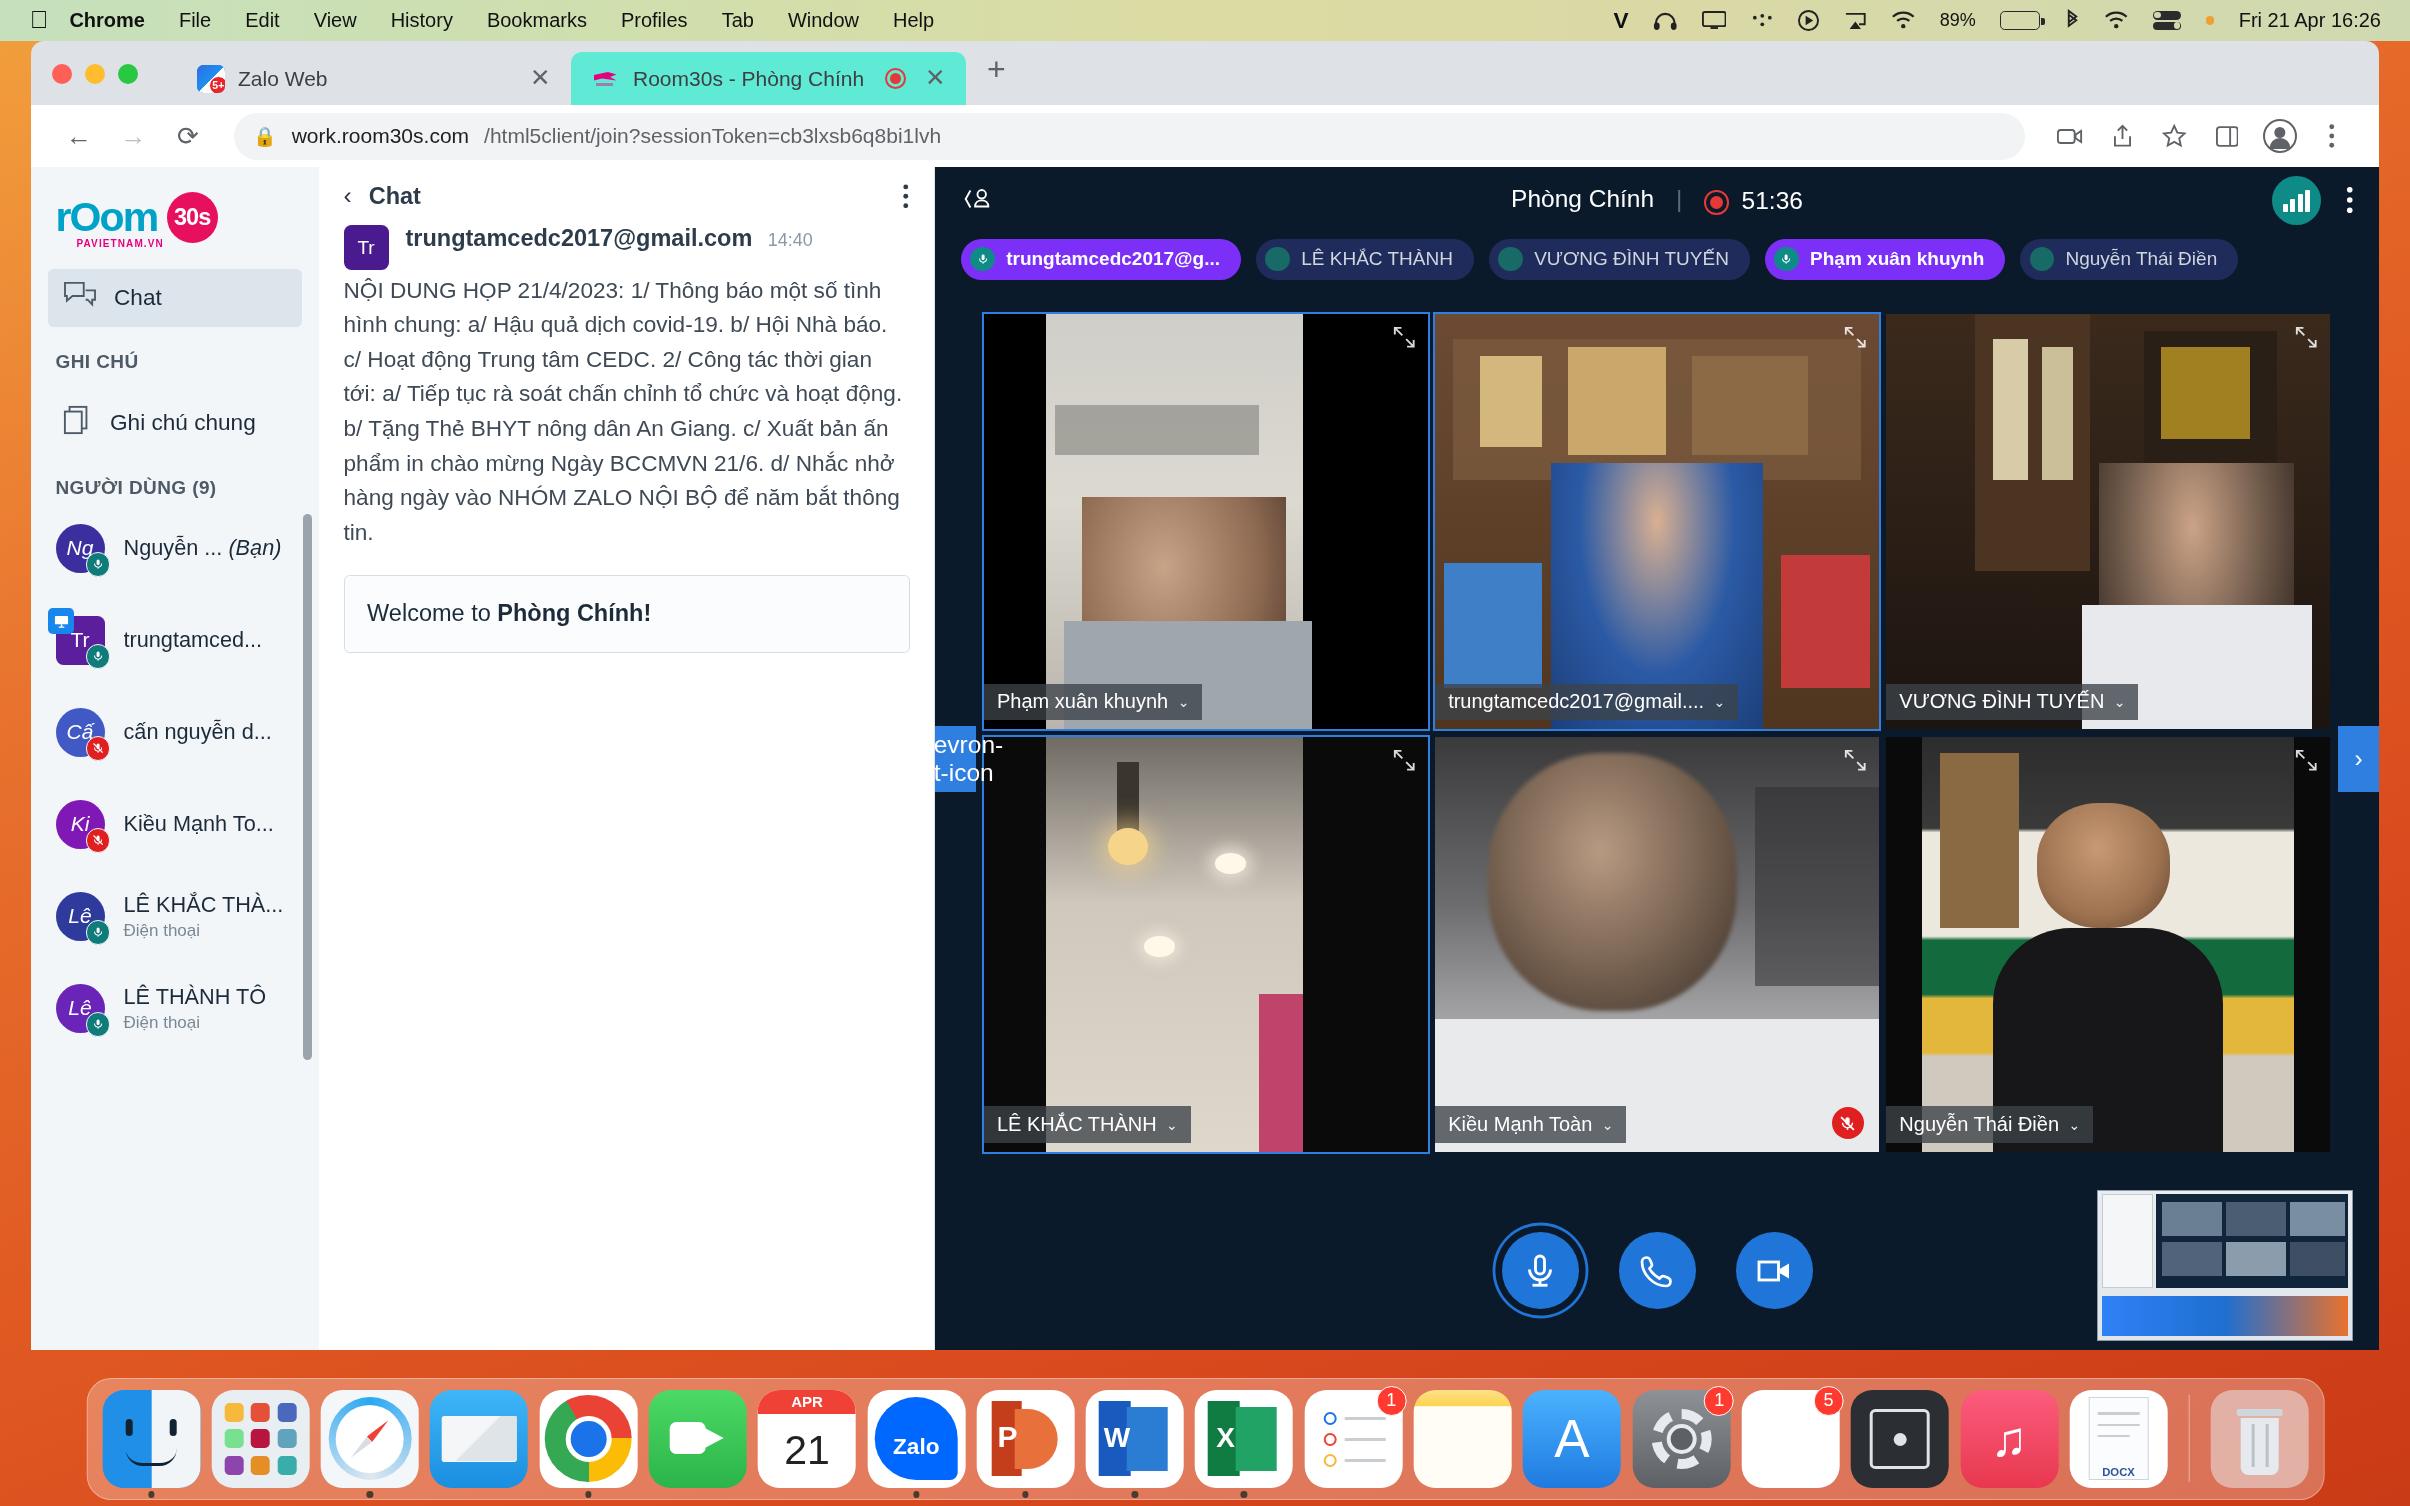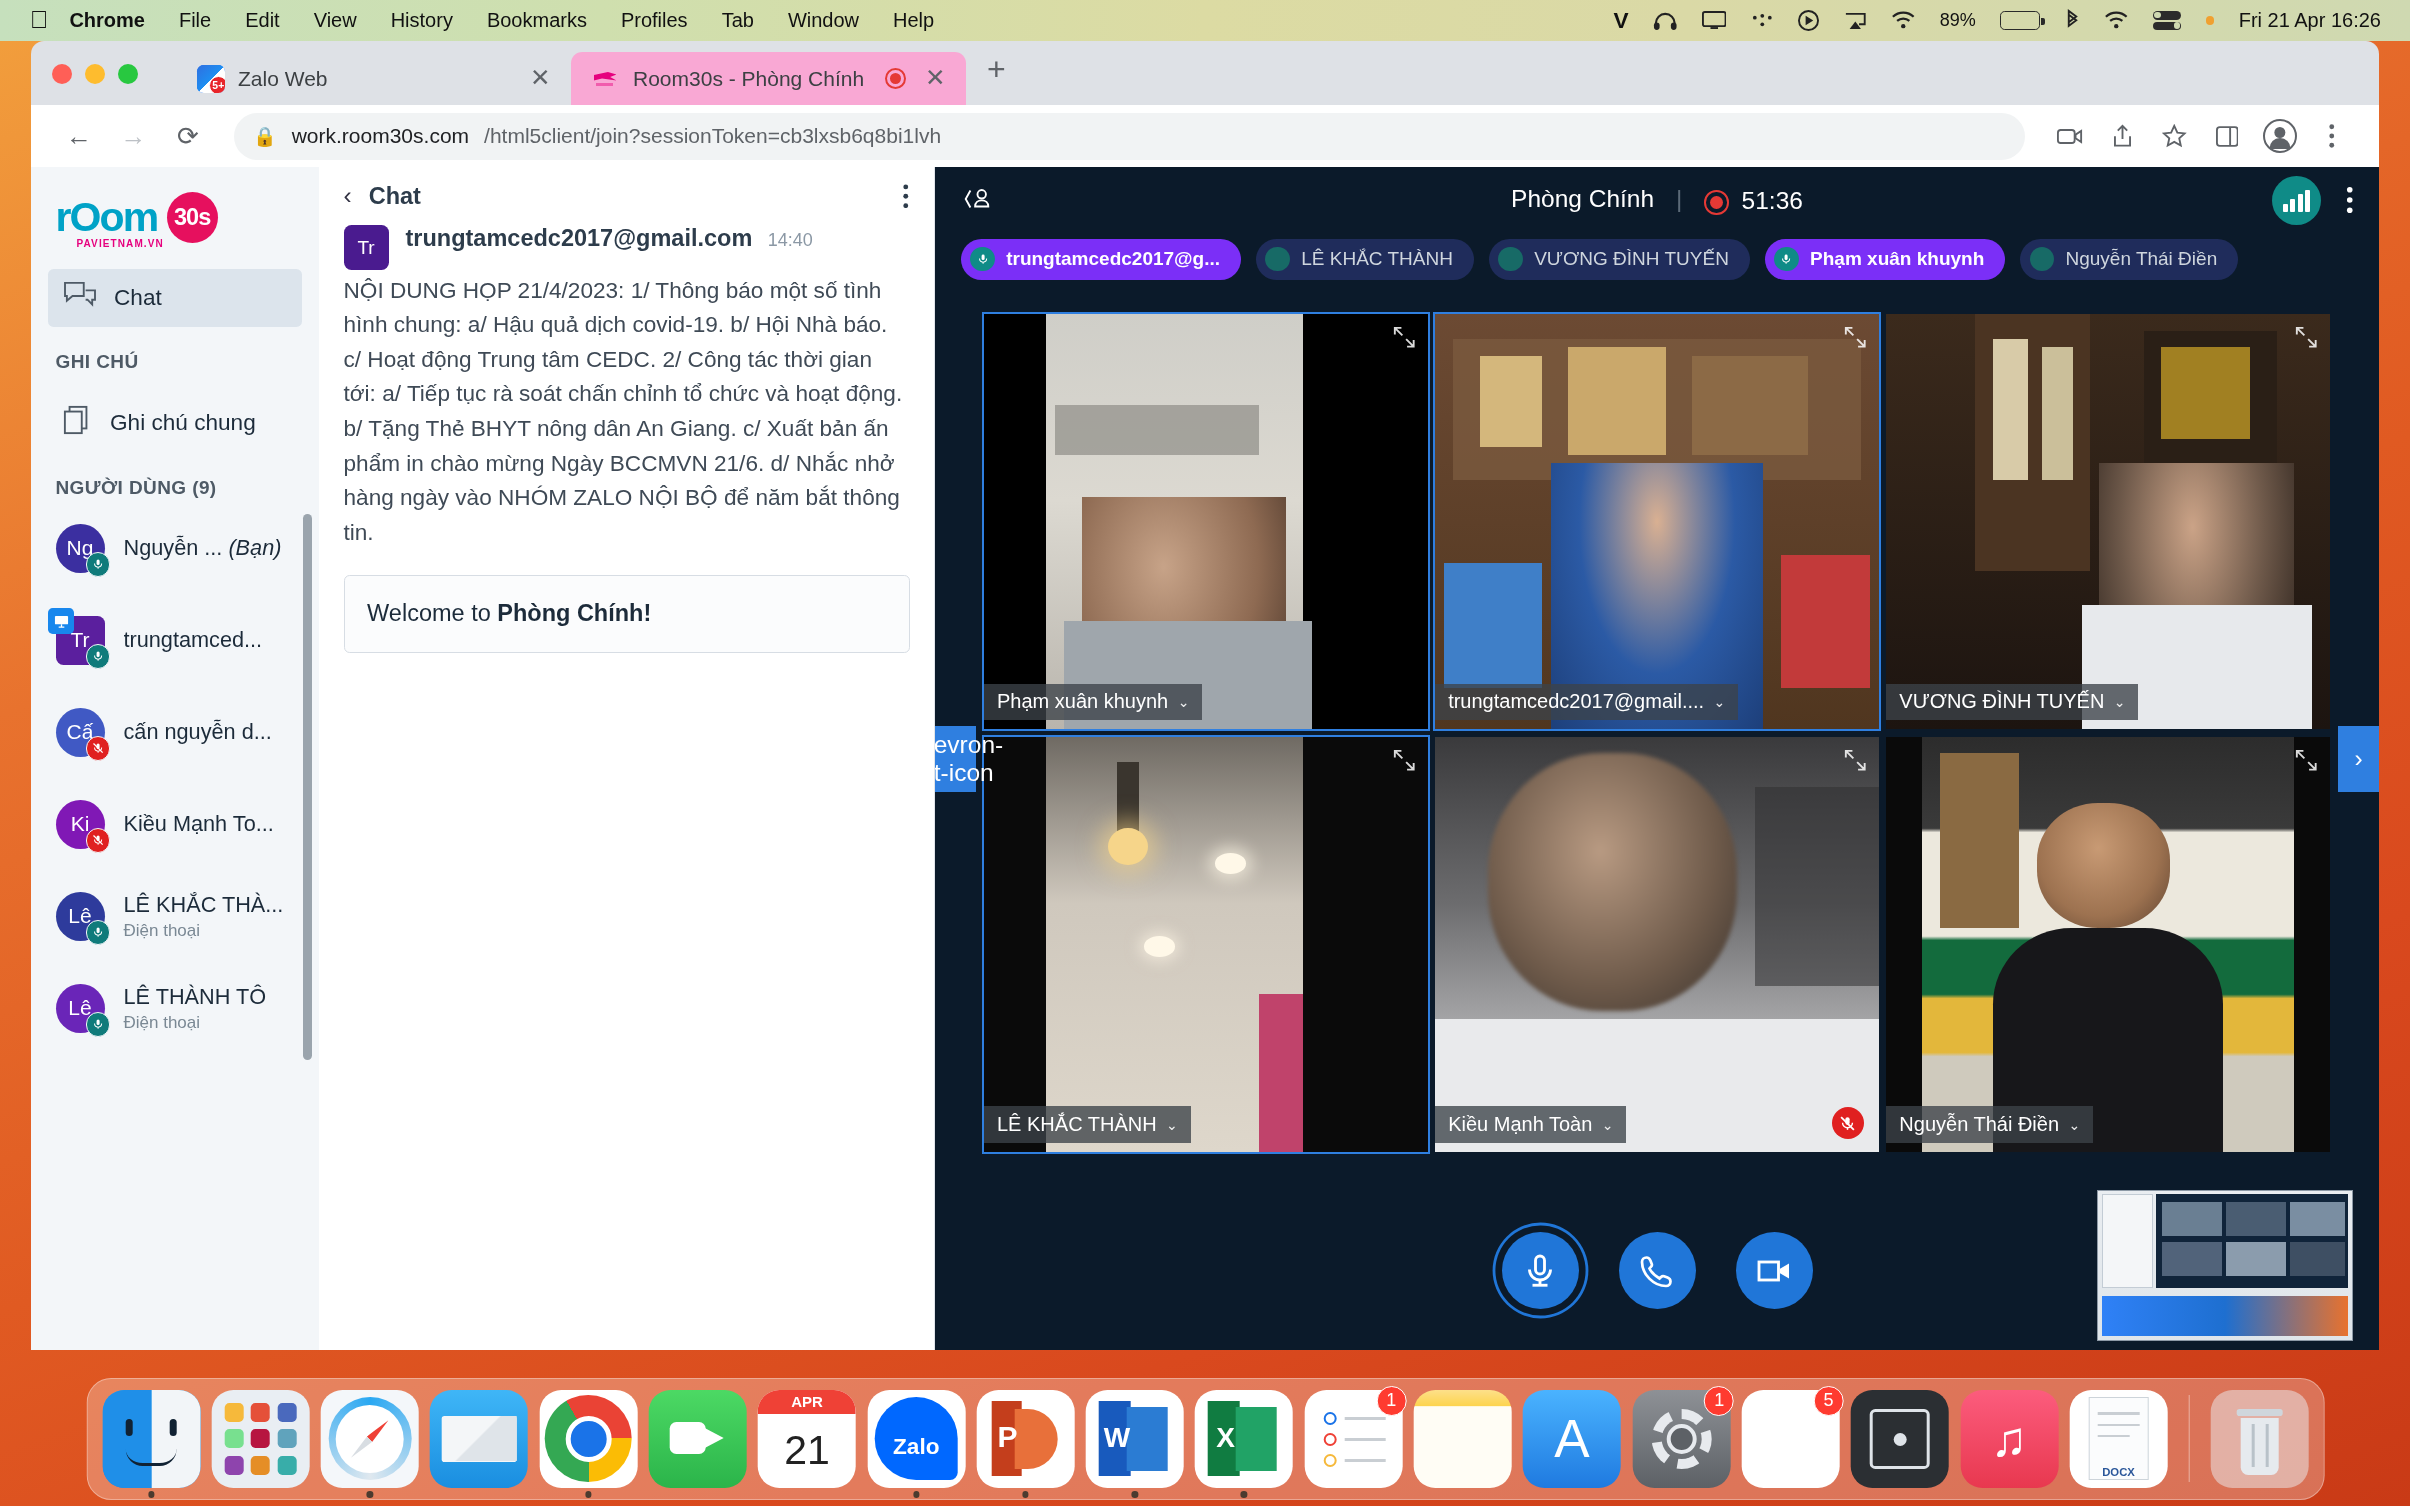--- a/index.html
+++ b/index.html
@@ -47,21 +47,21 @@
   #tabstrip { height: 64px; display: flex; align-items: flex-end; padding-left: 21px; }
   .traffic { display: flex; align-items: center; gap: 13px; padding-bottom: 21px; margin-right: 38px; }
   .tl { width: 20px; height: 20px; border-radius: 50%; }
   .tl.r { background:#ff5f57; } .tl.y { background:#febc2e; } .tl.g { background:#28c840; }
   .tab {
     height: 53px; display:flex; align-items:center; gap:13px;
     padding: 0 15px 0 21px; min-width: 395px; max-width: 433px;
     border-radius: 11.3px 11.3px 0 0; font-size: 21px; color: #3c4043;
   }
   .tab.inactive { background: transparent; }
-  .tab.active { background: #f9a8d4; }
+  .tab.active { background: #5eead4; }
   .tab .favicon { width: 28px; height: 28px; flex: 0 0 28px; position: relative; }
   .tab .title { flex:1; white-space:nowrap; overflow:hidden; text-overflow:ellipsis; }
   .tab .closex { font-size: 24.5px; color:#5f6368; line-height:1; padding: 0 5.6px; }
   .recdot { width:21px;height:21px;border-radius:50%;border:2.8px solid #e53935;position:relative;flex:0 0 21px;}
   .recdot::after{content:"";position:absolute;inset:2.8px;background:#e53935;border-radius:50%;}
   .newtab { font-size: 32px; color:#5f6368; padding: 0 21px 17px 21px; font-weight:300; }
 
   
   .fav-zalo { background:#0068ff; border-radius:6.6px; overflow:hidden; }
   .fav-zalo .wave{position:absolute;inset:0;background:linear-gradient(135deg,#2f6fe0 0%, #1e8ef1 50%, #ffffff 51%);}
@@ -103,21 +103,21 @@
      justify-content:center;font-size:23.5px;font-weight:700;letter-spacing:-0.9px;}
   .side-item { margin: 17px 17px 0 17px; height: 58px; display:flex; align-items:center; gap: 17px;
       padding: 0 15px; border-radius: 5.6px; font-size: 22.6px; color:#1c2b3a; }
   .side-item.active { background:#dce4ec; }
   .side-head { font-size: 19px; font-weight:700; color:#4e5a66; letter-spacing:0.4px; padding: 24.5px 0 3.8px 24.5px;}
   .ul-wrap { position:relative; height: 640px; overflow:hidden; padding-left: 24.5px; }
   .urow { display:flex; align-items:center; gap: 19px; height: 92px; }
   .uav-wrap { position:relative; width:49px; height:49px; flex:0 0 49px; }
   .uav { width:49px;height:49px;color:#fff;display:flex;align-items:center;justify-content:center;
       font-size:21px; font-weight:500; }
-  .uav.circle { border-radius:50%; }
+  .uav.circle { border-radius:50%;font-style:italic; }
   .uav.chat-bubble { border-radius:50% 50% 50% 5.6px; }
   .uav.square { border-radius:7.5px; }
   .mic-badge { position:absolute; right:-5.6px; bottom:-3.8px; width:24.5px;height:24.5px;border-radius:50%;
      background:#0f7b7b; border:1.9px solid #f3f6f9; display:flex;align-items:center;justify-content:center;}
   .mic-badge.muted { background:#e02020; }
   .mic-badge svg { width:12.2px; height:12.2px; }
   .pres-badge { position:absolute; left:-7.5px; top:-7.5px; width:26px;height:26px;border-radius:4.7px;background:#1887ed;
      display:flex;align-items:center;justify-content:center;}
   .uname { font-size: 21.7px; color:#1c2b3a; white-space:nowrap; overflow:hidden; }
   .uname .you { font-style: italic; color:#1c2b3a; }

